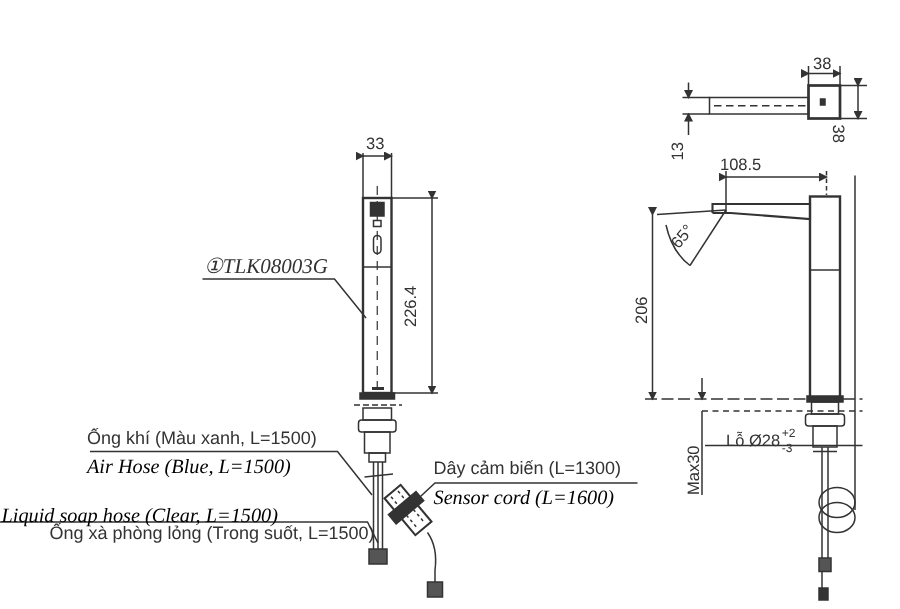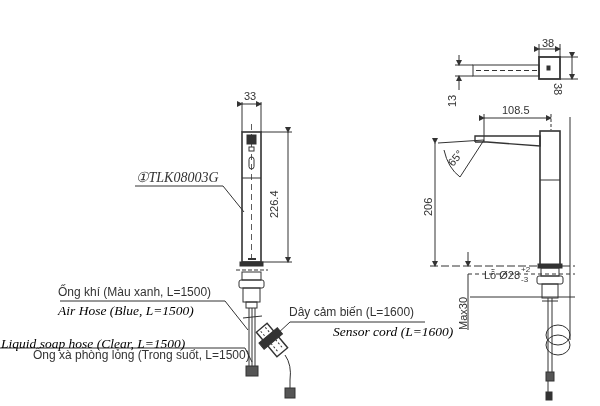--- a/index.html
+++ b/index.html
@@ -132,32 +132,32 @@
 
 <div class="t part" style="left:136px;top:169px;">①TLK08003G</div>
 
 <div class="t dim" style="left:244px;top:90px;">33</div>
 <div class="t dim rot" style="left:268px;top:218px;">226.4</div>
 
 <div class="t dim" style="left:542px;top:37px;">38</div>
 <div class="t dim rot" style="left:564px;top:83px;transform:rotate(90deg);transform-origin:left top;">38</div>
 <div class="t dim rot" style="left:446px;top:107px;">13</div>
 
-<div class="t dim" style="left:502px;top:104px;">108.5</div>
+<div class="t dim" style="left:480px;top:104px;">108.5</div>
 <div class="t dim" style="left:447px;top:152px;transform:rotate(-50deg);">65°</div>
 <div class="t dim rot" style="left:422px;top:216px;">206</div>
 <div class="t dim rot" style="left:457px;top:330px;">Max30</div>
 
-<div class="t dim" style="left:484px;top:269px;">
+<div class="t dim" style="left:484px;top:288px;">
   <span>Lỗ Ø28</span><span style="position:relative;display:inline-block;width:10px;height:14px;vertical-align:top;">
     <span style="position:absolute;left:1px;top:-4px;font-size:8px;">+2</span>
     <span style="position:absolute;left:1px;top:6px;font-size:8px;">-3</span>
   </span>
 </div>
 
 <div class="t lbl" style="left:58px;top:285px;">Ống khí (Màu xanh, L=1500)</div>
 <div class="t it" style="left:58px;top:303px;">Air Hose (Blue, L=1500)</div>
 
 <div class="t lbl" style="left:1px;top:348px;margin-left:32px;">Ống xà phòng lỏng (Trong suốt, L=1500)</div>
 <div class="t it" style="left:1px;top:336px;">Liquid soap hose (Clear, L=1500)</div>
 
-<div class="t lbl" style="left:289px;top:305px;">Dây cảm biến (L=1600)</div>
-<div class="t it" style="left:289px;top:324px;margin-left:44px;">Sensor cord (L=1600)</div>
+<div class="t lbl" style="left:289px;top:305px;">Dây cảm biến (L=1300)</div>
+<div class="t it" style="left:289px;top:324px;">Sensor cord (L=1600)</div>
 
 </body></html>

